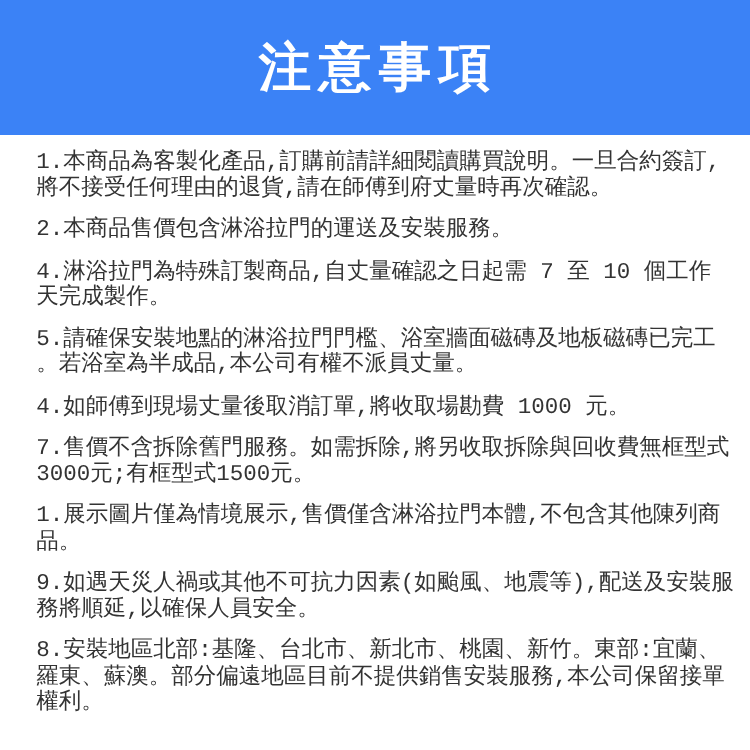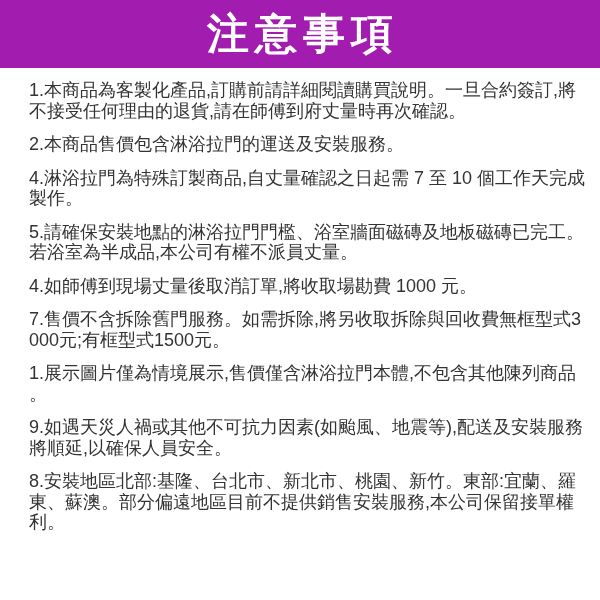--- a/index.html
+++ b/index.html
@@ -9,37 +9,38 @@
   }
   body {
     width: 600px;
     height: 600px;
     background: #ffffff;
     font-family: "Liberation Sans", "DejaVu Sans", sans-serif;
     overflow: hidden;
   }
   .header-banner {
     width: 600px;
-    height: 68px;
-    background: #a21caf;
+    height: 108px;
+    background: #3b82f6;
     display: flex;
     align-items: center;
     justify-content: center;
   }
   .page-title {
     margin: 0;
     padding-left: 6px; 
     color: #ffffff;
     font-size: 42px;
     font-weight: bold;
     letter-spacing: 6px;
     line-height: 1;
   }
   .notice-list {
     padding: 12px 13px 0 29px;
+    font-family: Liberation Mono, monospace;
   }
   .notice-item {
     margin: 0 0 13px 0;
     color: #333333;
     font-size: 18px;
     line-height: 20.5px;
     text-align: left;
     word-break: break-all;
     line-break: anywhere;
     overflow-wrap: break-word;

